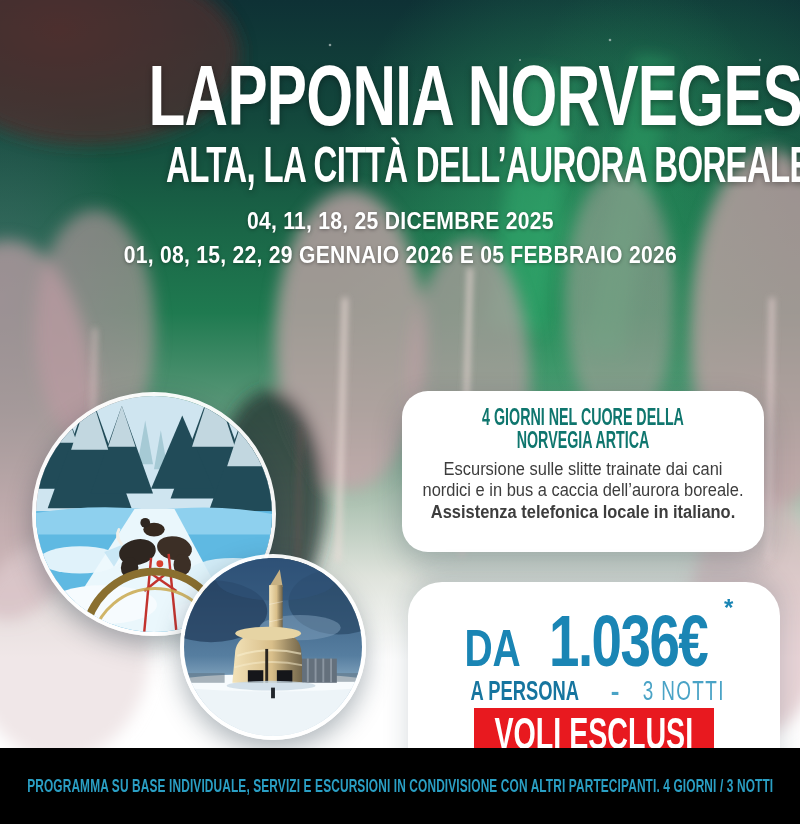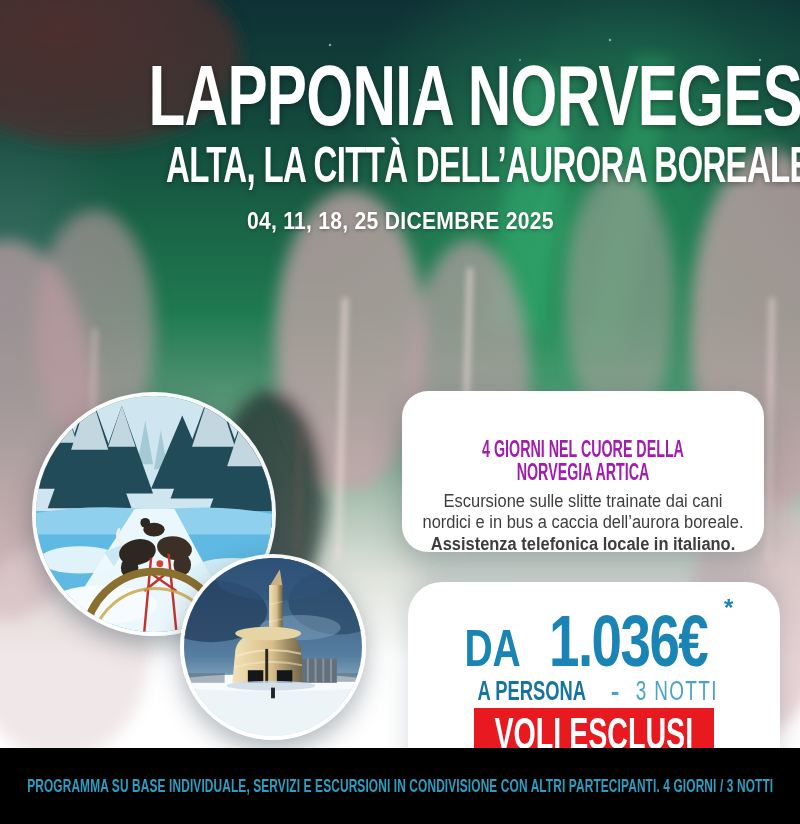--- a/index.html
+++ b/index.html
@@ -35,35 +35,35 @@
   
   .circle { position:absolute; border-radius:50%; overflow:hidden;
             border:4px solid rgba(255,255,255,.95); box-shadow:0 10px 26px rgba(25,45,60,.35); }
   .circle svg { display:block; width:100%; height:100%; }
   .circle-sled { left:32px; top:392px; width:244px; height:244px; z-index:5; }
   .circle-cathedral { left:180px; top:554px; width:186px; height:186px; z-index:6; }
   
   .info-card { position:absolute; left:402px; top:391px; width:362px; height:161px; z-index:5;
                background:#fff; border-radius:26px; box-shadow:0 12px 30px rgba(30,55,70,.28);
                text-align:center; padding-top:15px; }
-  .info-heading { color:#a21caf; font-size:23px; font-weight:700; line-height:1.02;margin-top:32px; }
+  .info-heading { color:#0f766e; font-size:23px; font-weight:700; line-height:1.02; }
   .info-heading .cond { transform:scaleX(.62); }
   .info-body { width:352px; margin:6px auto 0; font-size:17.5px; line-height:1.23; color:#3d3d3d;
                transform:scaleX(.94); transform-origin:center; }
   .info-body b { font-weight:700; }
   
   .price-card { position:absolute; left:408px; top:582px; width:372px; height:242px; z-index:5;
                 background:#fff; border-radius:34px; box-shadow:0 -8px 26px rgba(30,55,70,.18);
                 text-align:center; }
   .price-line { margin-top:18px; display:flex; justify-content:center; align-items:baseline; height:62px; }
   .price-da { color:#1a85b4; font-weight:700; font-size:52px; transform:scaleX(.75); transform-origin:center; display:inline-block; }
   .price-amount { color:#1a85b4; font-weight:700; font-size:72px; letter-spacing:-2px;
                   transform:scaleX(.76); transform-origin:center; display:inline-block; margin-left:-6px; }
   .price-asterisk { color:#1a85b4; font-weight:700; font-size:24px; align-self:flex-start; margin-left:-8px; margin-top:-6px; }
-  .per-line { margin-top:14px; display:flex; justify-content:center; align-items:baseline; gap:7px; }
+  .per-line { margin-top:14px; display:flex; justify-content:center; align-items:baseline; gap:14px; }
   .per-person { color:#16759f; font-weight:700; font-size:27px; transform:scaleX(.68); transform-origin:center; display:inline-block; }
   .per-dash { color:#4aa3c6; font-weight:700; font-size:26px; margin-left:-8px; }
   .nights { color:#4aa3c6; font-weight:400; font-size:27px; letter-spacing:2px;
             transform:scaleX(.70); transform-origin:center; display:inline-block; margin-left:-8px; }
   .banner { position:absolute; left:50%; transform:translateX(-50%); top:126px;
             width:240px; height:52px; background:#e8191f; display:flex; align-items:center; justify-content:center;text-align:right; }
   .banner .cond { color:#fff; font-weight:700; font-size:44px; transform:scaleX(.65); }
   
   .footer { position:absolute; left:0; right:0; top:748px; height:76px; background:#000000; z-index:7;
             display:flex; align-items:center; justify-content:center; }
@@ -118,20 +118,21 @@
       <circle cx="270" cy="120" r="1"></circle>
         <circle cx="660" cy="180" r="1.1"></circle>
     </g>
   </svg>
 
   <div class="hero">
     <h1 class="title"><span class="cond">LAPPONIA NORVEGESE</span></h1>
     <h2 class="subtitle"><span class="cond">ALTA, LA CITTÀ DELL’AURORA BOREALE</span></h2>
     <div class="dates">
       <div><span class="cond">04, 11, 18, 25 DICEMBRE 2025</span></div>
+      <div><span class="cond">01, 08, 15, 22, 29 GENNAIO 2026 E 05 FEBBRAIO 2026</span></div>
     </div>
   </div>
 
   <div class="circle circle-sled">
     <svg viewBox="0 0 242 242" aria-hidden="true">
       <rect width="242" height="242" fill="#cfe5f0"></rect>
       <g fill="#9cc3cf" opacity=".8">
         <polygon points="112,25 120,70 104,70"></polygon>
           <polygon points="128,35 135,75 121,75"></polygon>
       </g>

